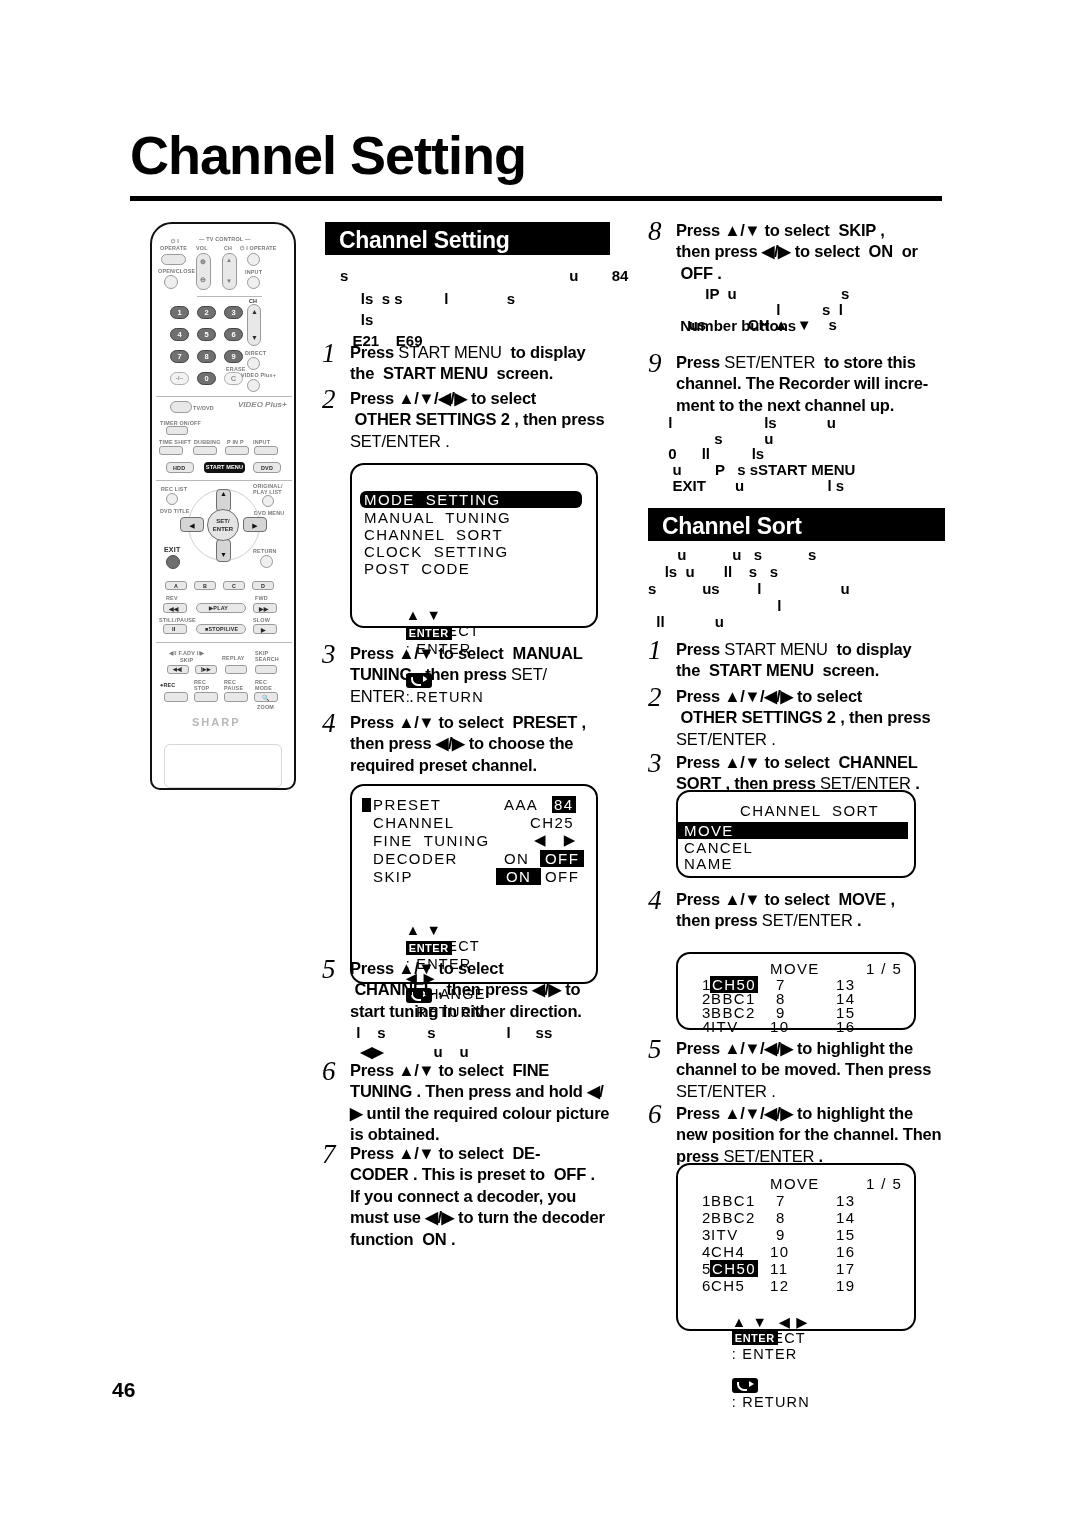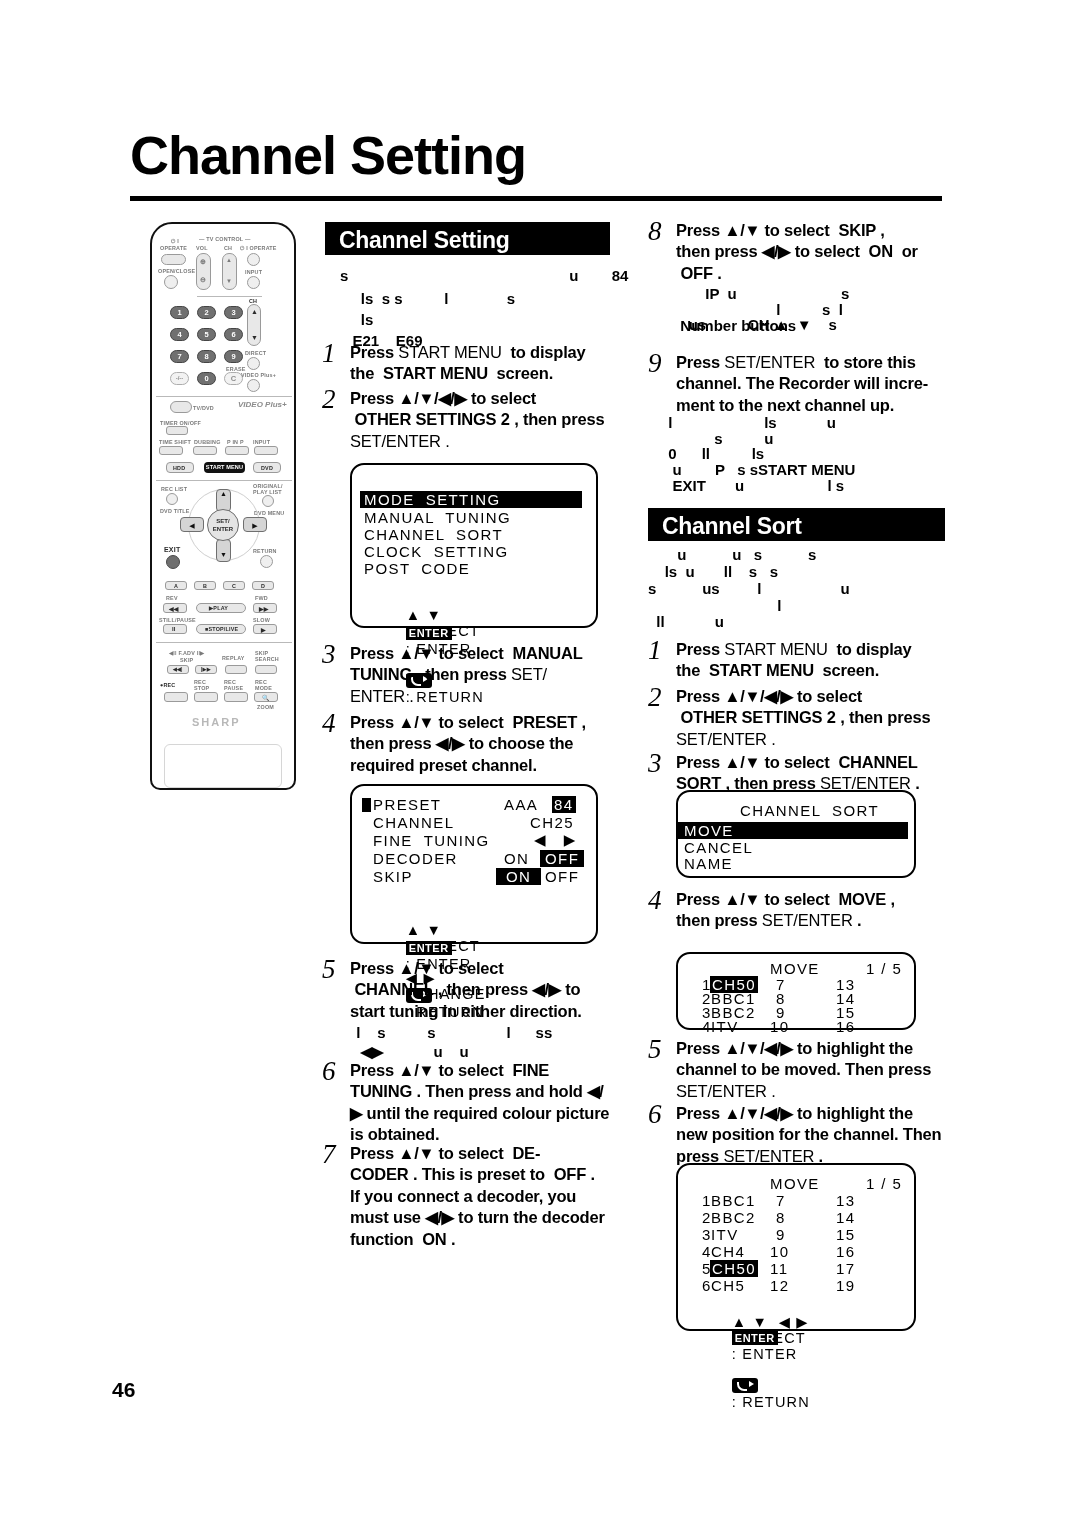--- a/index.html
+++ b/index.html
@@ -467,21 +467,21 @@
     <div class="step-num">2</div>
     <div class="step-body">
       <div><span class="b">Press </span><span class="arrows">▲/▼/◀/▶</span><span class="b"> to select</span></div>
       <div><span class="b">&nbsp;OTHER SETTINGS 2 , then press</span></div>
       <div><span class="n">SET/ENTER .</span></div>
     </div>
   </div>
 
   <div class="osd" style="left:350px; top:463px; width:248px; height:165px;">
     <div class="osd-inner">
-      <div class="osd-line hl" style="left:8px; top:26px; width:218px; padding-left:4px;">MODE  SETTING</div>
+      <div class="osd-line hl" style="left:8px; top:26px; width:218px; padding-left:4px;border-radius:6px;">MODE  SETTING</div>
       <div class="osd-line" style="left:12px; top:44px;">MANUAL  TUNING</div>
       <div class="osd-line" style="left:12px; top:61px;">CHANNEL  SORT</div>
       <div class="osd-line" style="left:12px; top:78px;">CLOCK  SETTING</div>
       <div class="osd-line" style="left:12px; top:95px;">POST  CODE</div>
 
       <div class="osd-foot" style="left:12px; top:126px;">
         <span>▲ ▼</span>
         <span>: SELECT</span>
       </div>
       <div class="osd-foot" style="left:12px; top:144px;">
@@ -505,21 +505,21 @@
 
   <div class="step" style="left:322px; top:712px; width:300px;">
     <div class="step-num">4</div>
     <div class="step-body">
       <div><span class="b">Press </span><span class="arrows">▲/▼</span><span class="b"> to select&nbsp; PRESET ,</span></div>
       <div><span class="b">then press </span><span class="arrows">◀/▶</span><span class="b"> to choose the</span></div>
       <div><span class="b">required preset channel.</span></div>
     </div>
   </div>
 
-  <div class="osd" style="left:350px; top:784px; width:248px; height:160px;">
+  <div class="osd" style="left:350px; top:784px; width:248px; height:200px;">
     <div class="osd-inner">
       <div class="osd-line" style="left:10px; top:10px;"><span style="display:inline-block;width:9px;height:14px;background:#000;vertical-align:-2px;"></span></div>
       <div class="osd-line" style="left:21px; top:10px;">PRESET</div>
       <div class="osd-line" style="left:152px; top:10px;">AAA</div>
       <div class="osd-line hl" style="left:200px; top:10px; padding:0 2px;">84</div>
 
       <div class="osd-line" style="left:21px; top:28px;">CHANNEL</div>
       <div class="osd-line" style="left:178px; top:28px;">CH25</div>
 
       <div class="osd-line" style="left:21px; top:46px;">FINE  TUNING</div>

